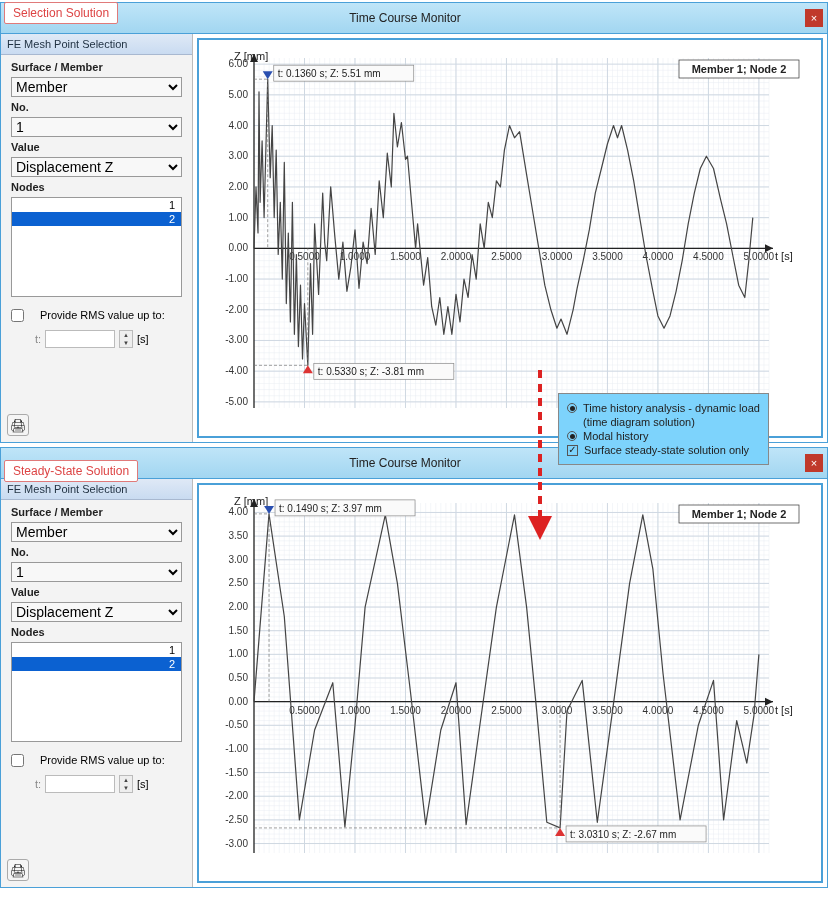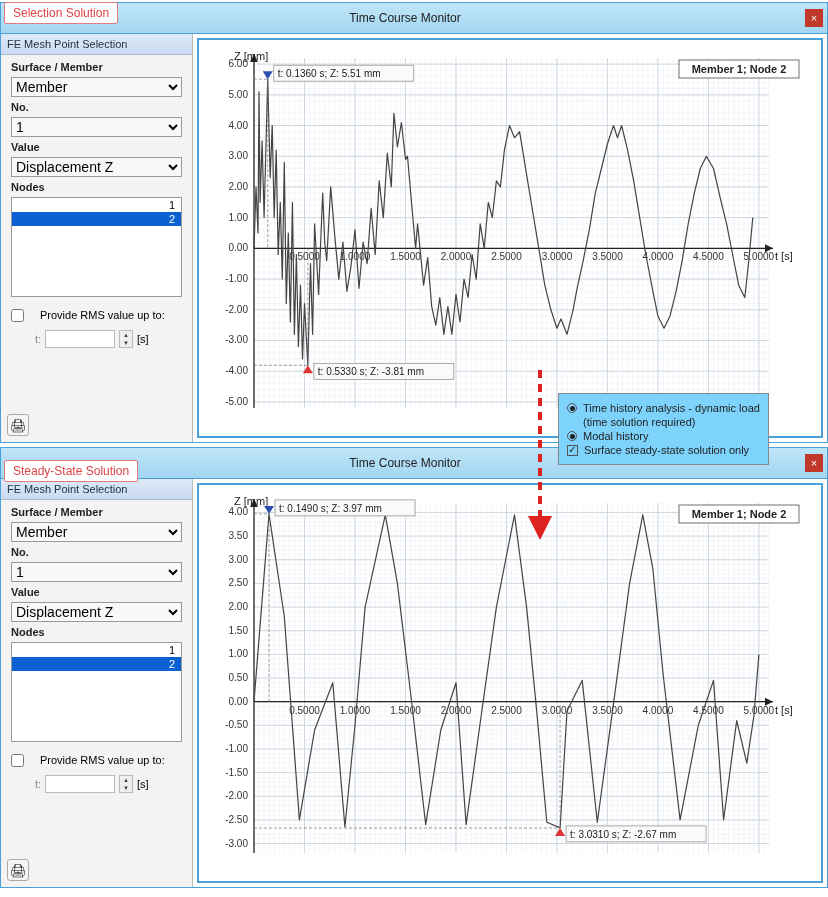--- a/index.html
+++ b/index.html
@@ -354,21 +354,21 @@
     </div>
   </div>
 </div>
 
 <div class="annobox" style="left:558px; top:393px;">
   <div class="row">
       <span class="radio on"></span>
      <span>Time history analysis - dynamic load</span>
     </div>
   <div class="row" style="margin-left:16px;">
-      <span>(time solution required)</span>
+      <span>(time diagram solution)</span>
     </div>
   <div class="row">
       <span class="radio on"></span>
      <span>Modal history</span>
     </div>
   <div class="row">
       <span class="chk">✓</span>
      <span>Surface steady-state solution only</span>
     </div>
 </div>

